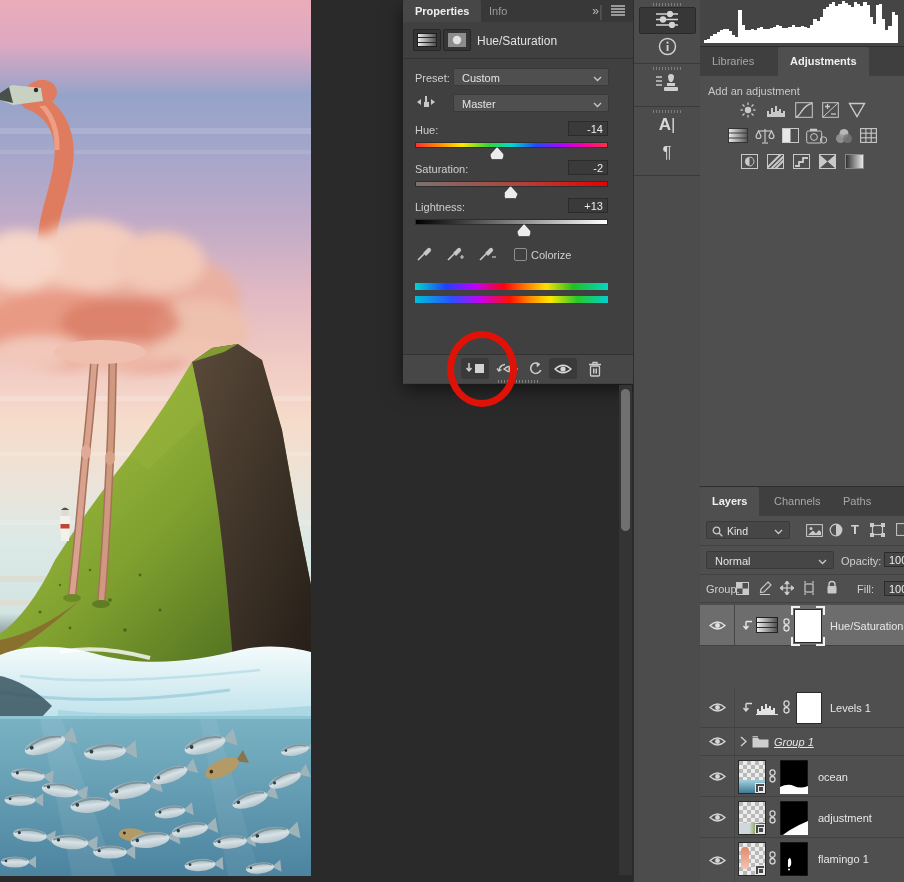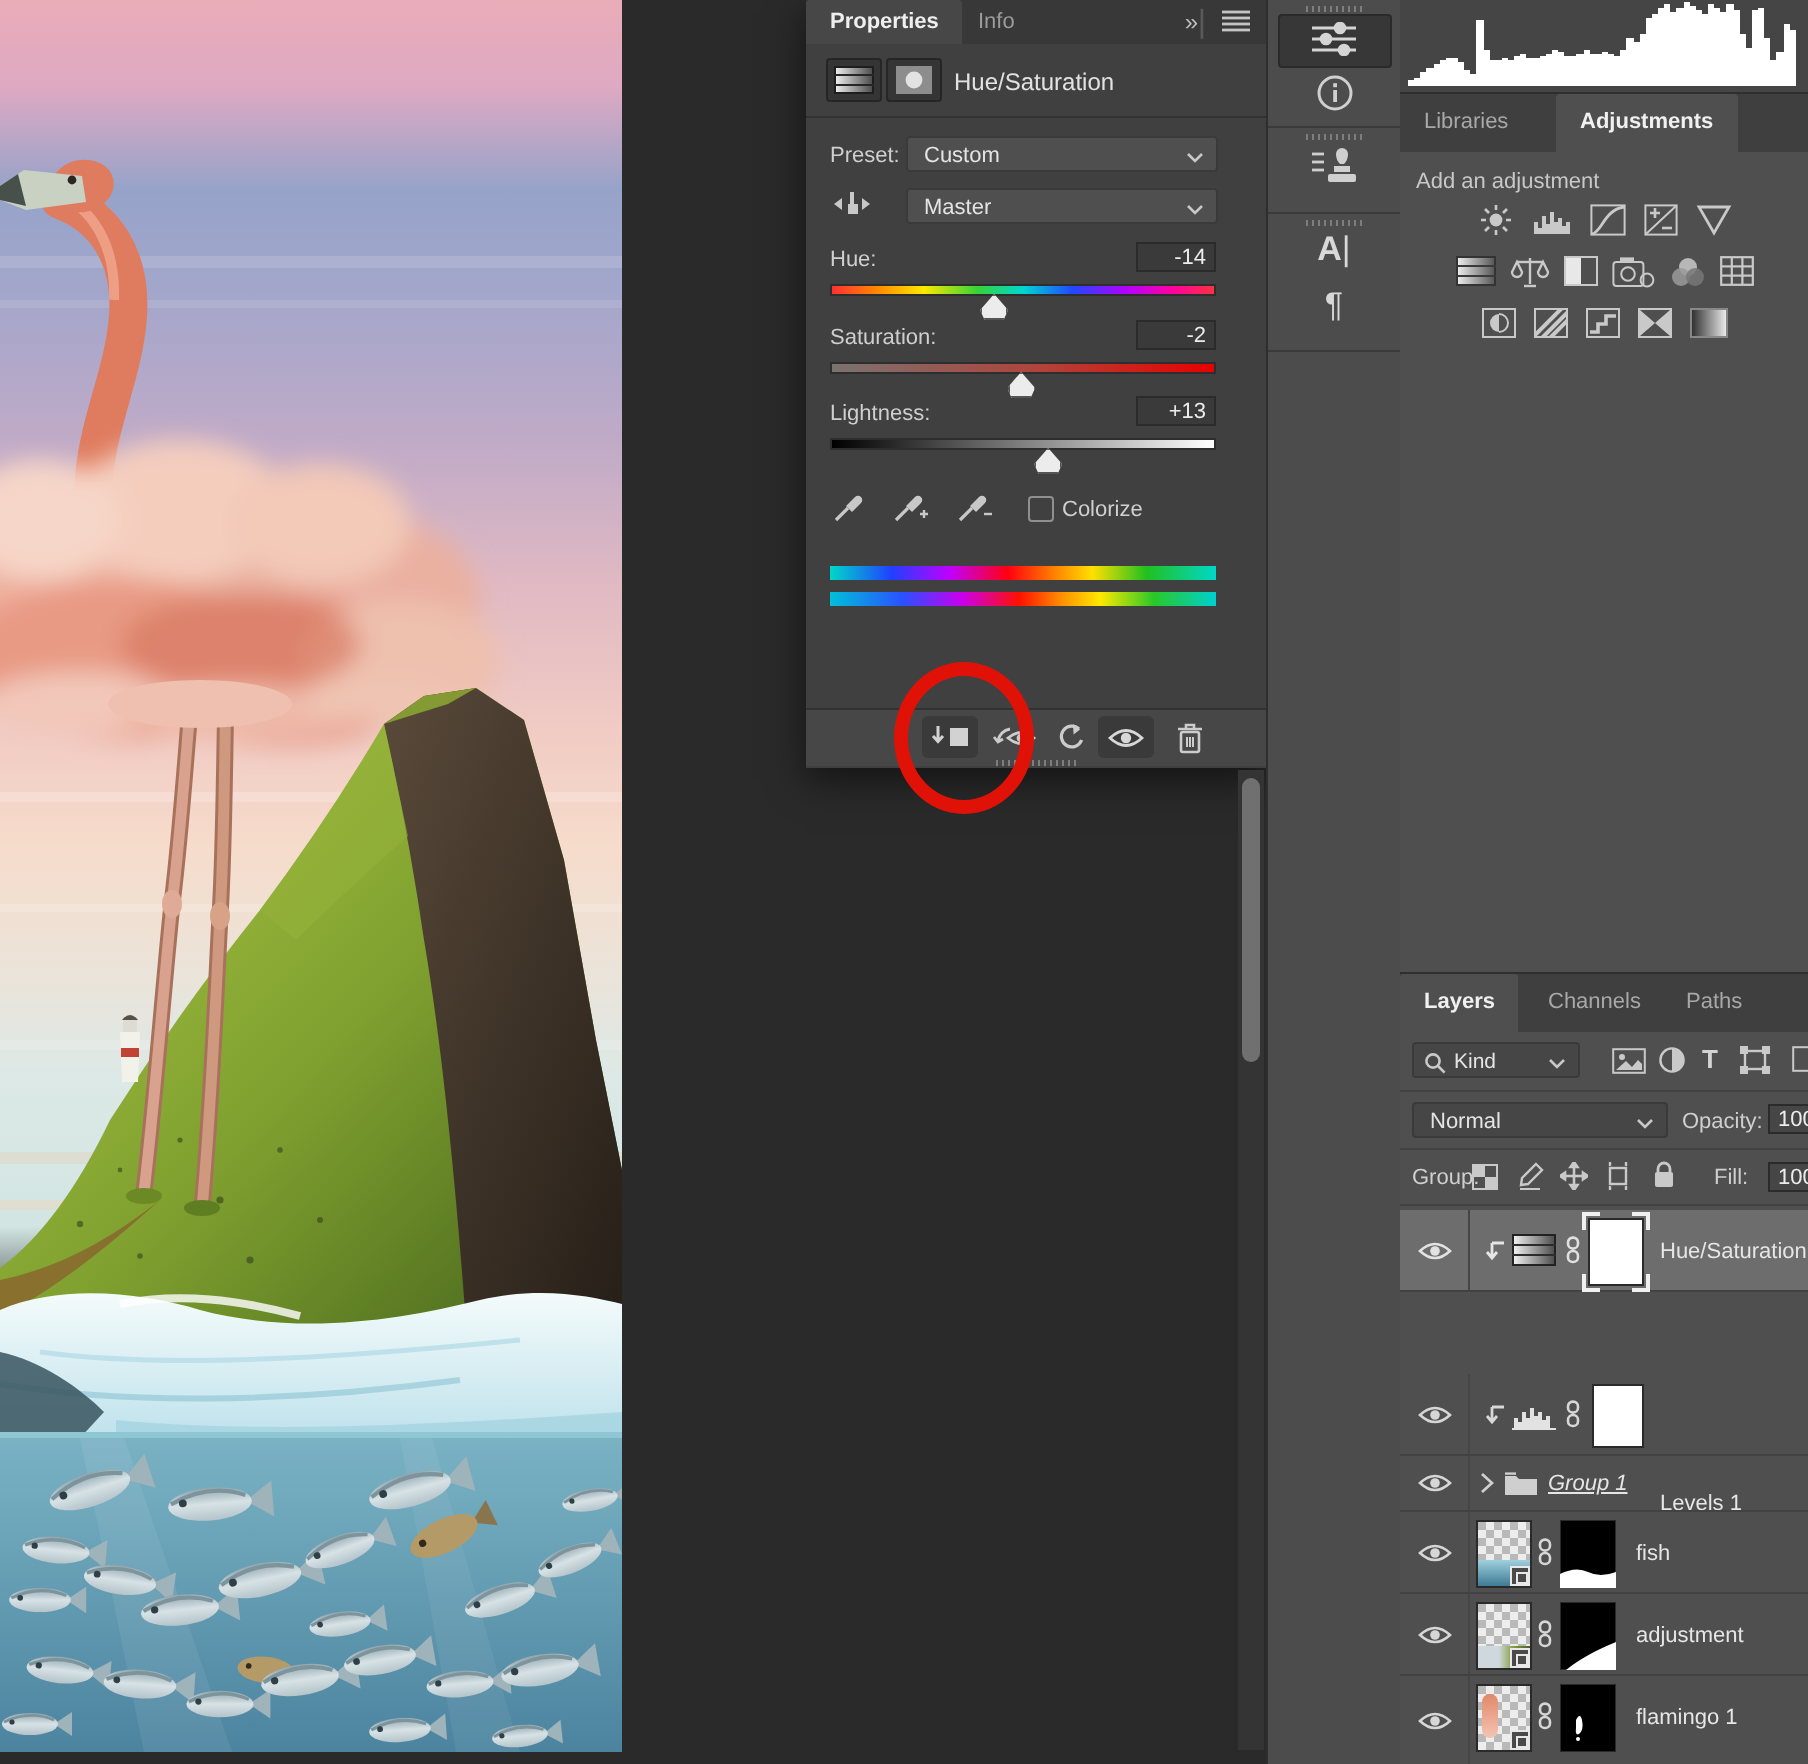--- a/index.html
+++ b/index.html
@@ -834,21 +834,21 @@
           </span>
         <span class="abs" style="left:82px;top:13px;">
           <svg width="9" height="14" viewBox="0 0 9 14">
               <g stroke="#d6d6d6" stroke-width="1.3" fill="none">
           <rect x="2" y="0.8" width="5" height="5.5" rx="2.4"></rect>
                 <rect x="2" y="7.5" width="5" height="5.5" rx="2.4"></rect>
               </g>
             </svg>
           </span>
         <span class="maskwrap" style="left:96px;top:5px;width:24px;height:30px;"></span>
-        <span class="lname" style="left:130px;top:15px;margin-top:44px;">Levels 1</span>
+        <span class="lname" style="left:130px;top:15px;">Levels 1</span>
       </div>
 
       <div class="lrow lsep" style="top:241px;height:28px;font-style:italic;">
         <span class="eyecol">
           <svg width="17" height="11" viewBox="0 0 17 11">
               <path d="M1,5.5 Q8.5,-1.5 16,5.5 Q8.5,12.5 1,5.5 Z" stroke="#d6d6d6" stroke-width="1.3" fill="none"></path>
           <circle cx="8.5" cy="5.5" r="2.4" fill="#d6d6d6"></circle>
             </svg>
           </span>
         <span class="abs" style="left:40px;top:8px;">
@@ -883,21 +883,21 @@
                 <rect x="2" y="7.5" width="5" height="5.5" rx="2.4"></rect>
               </g>
             </svg>
           </span>
         <span class="abs" style="left:80px;top:4px;">
           <svg width="28" height="34" viewBox="0 0 28 34">
               <rect width="28" height="34" fill="#000" stroke="#2a2a2a"></rect>
           <path d="M0,27 Q8,23 14,26 T28,26 L28,34 L0,34 Z" fill="#fff"></path>
             </svg>
           </span>
-        <span class="lname" style="left:118px;top:15px;">fish</span>
+        <span class="lname" style="left:118px;top:15px;">ocean</span>
       </div>
 
       <div class="lrow lsep" style="top:310px;height:41px;">
         <span class="eyecol">
           <svg width="17" height="11" viewBox="0 0 17 11">
               <path d="M1,5.5 Q8.5,-1.5 16,5.5 Q8.5,12.5 1,5.5 Z" stroke="#d6d6d6" stroke-width="1.3" fill="none"></path>
           <circle cx="8.5" cy="5.5" r="2.4" fill="#d6d6d6"></circle>
             </svg>
           </span>
         <span class="thumbwrap checker" style="left:38px;top:4px;">

